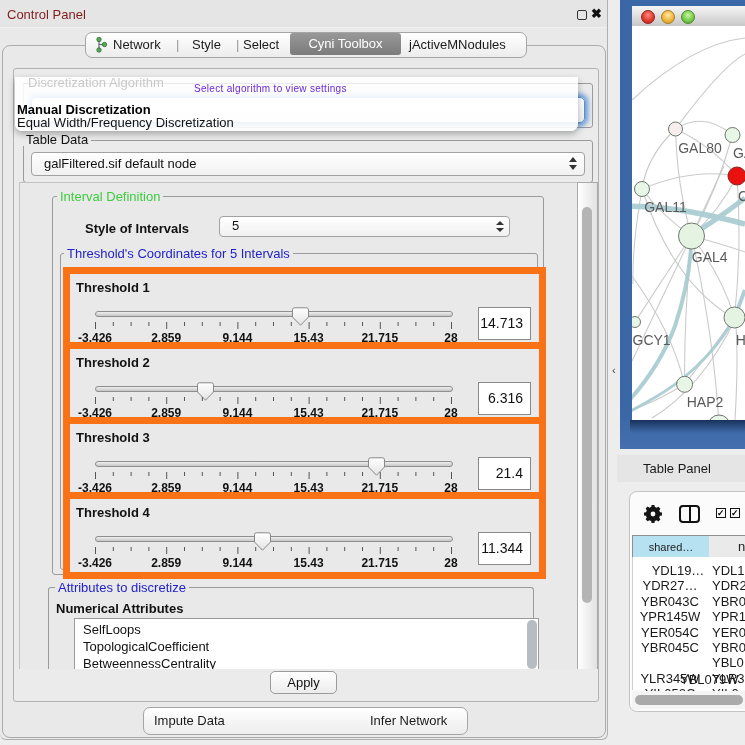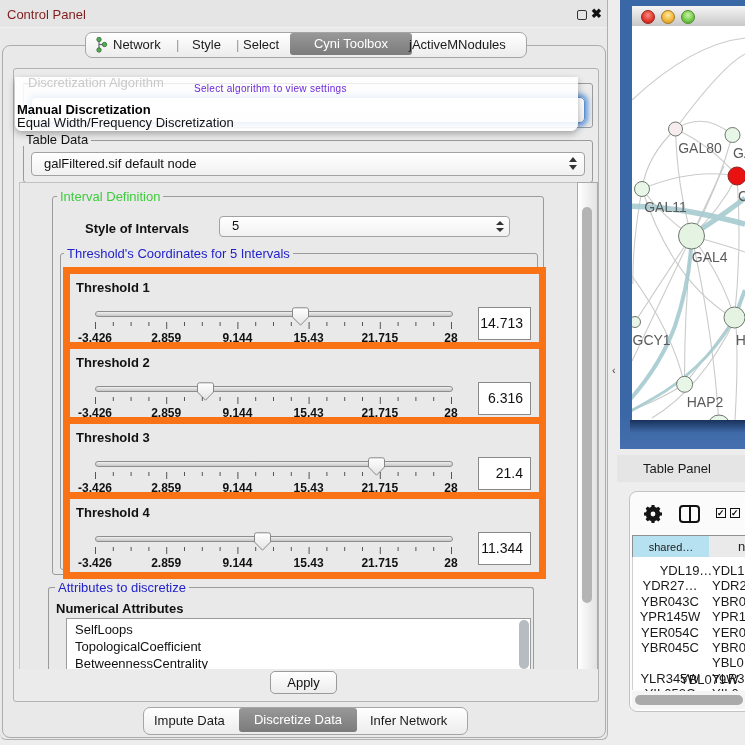--- a/index.html
+++ b/index.html
@@ -30,21 +30,21 @@
 <div class="abs" id="win" style="left:0;top:0;width:607px;height:739px;background:#e9e9e9;border-right:1px solid #b0b0b0;border-bottom:1px solid #b0b0b0;border-radius:0 0 6px 6px;">
 
   <div class="abs" style="left:0;top:0;width:607px;height:27px;background:#e5e5e5;border-bottom:1px solid #f0f0f0;"></div>
   <div class="abs" style="left:7px;top:7px;font-size:13px;color:#7f1d1d;">Control Panel</div>
   <div class="abs" style="left:577px;top:10px;width:8px;height:8px;border:1.3px solid #333;border-radius:2px;"></div>
   <div class="abs" style="left:591px;top:6px;font-size:13px;font-weight:bold;color:#111;">✖</div>
 
   <div class="abs" style="left:2px;top:45px;width:602px;height:691px;background:#e9e9e9;border:1px solid #acacac;border-radius:8px;"></div>
 
   <div class="abs" style="left:85px;top:32px;width:440px;height:24px;background:linear-gradient(#ffffff,#ececec);border:1px solid #a5a5a5;border-radius:7px;"></div>
-  <div class="seg-dark" style="left:290px;top:33px;width:122px;height:22px;line-height:22px;font-size:13px;border-radius:3px;">Cyni Toolbox</div>
+  <div class="seg-dark" style="left:290px;top:33px;width:111px;height:22px;line-height:22px;font-size:13px;border-radius:3px;">Cyni Toolbox</div>
   <svg class="abs" style="left:94px;top:36px;" width="16" height="17" viewBox="0 0 16 17">
     <line x1="5" y1="4" x2="5" y2="14" stroke="#667" stroke-width="1.2"></line>
     <line x1="5" y1="8.5" x2="10" y2="8.5" stroke="#667" stroke-width="1.2"></line>
     <circle cx="5" cy="3.5" r="2.2" fill="#5aa85a" stroke="#2c6e2c" stroke-width="0.8"></circle>
     <circle cx="10.5" cy="8.5" r="2.2" fill="#5aa85a" stroke="#2c6e2c" stroke-width="0.8"></circle>
     <circle cx="5" cy="14" r="2.2" fill="#5aa85a" stroke="#2c6e2c" stroke-width="0.8"></circle>
   </svg>
   <div class="abs tabtext" style="left:113px;top:37px;">Network</div>
   <div class="abs tabtext" style="left:176px;top:37px;color:#999;">|</div>
   <div class="abs tabtext" style="left:192px;top:37px;">Style</div>
@@ -272,38 +272,37 @@
         <span style="left:213.6px">15.43</span>
         <span style="left:284.8px">21.715</span>
         <span style="left:356.0px">28</span>
       </div>
     <div class="valbox">11.344</div>
   </div>
 
   <div class="grp" style="left:48px;top:587px;width:484px;height:95px;border-bottom:none;"></div>
   <div class="grptitle" style="left:55px;top:581px;color:#2222cc;">Attributes to discretize</div>
   <div class="abs bold" style="left:56px;top:601px;font-size:13px;color:#111;">Numerical Attributes</div>
-  <div class="abs" style="left:66px;top:618px;width:463px;height:51px;background:#fff;border:1px solid #9b9b9b;overflow:hidden;">
+  <div class="abs" style="left:74px;top:618px;width:463px;height:51px;background:#fff;border:1px solid #9b9b9b;overflow:hidden;">
     <div style="font-size:13px;color:#111;padding-left:8px;line-height:16.9px;padding-top:3px;">SelfLoops<br>TopologicalCoefficient<br>BetweennessCentrality</div>
     <div class="abs" style="right:1px;top:1px;width:10px;height:49px;background:#b7bcc2;border-radius:5px;"></div>
   </div>
 
   <div class="abs" style="left:14px;top:669px;width:584px;height:30px;background:#ebebeb;"></div>
 
   <div class="abs" style="left:270px;top:671px;width:65px;height:21px;background:linear-gradient(#ffffff,#ececec);border:1px solid #9b9b9b;border-radius:5px;text-align:center;font-size:13px;line-height:21px;color:#111;">Apply</div>
 
   <div class="abs" style="left:15px;top:77px;width:563px;height:54px;background:rgba(255,255,255,0.90);border-radius:0 0 7px 7px;box-shadow:0 3px 7px rgba(0,0,0,0.30);"></div>
   <div class="abs" style="left:23px;top:83px;width:555px;height:1px;background:#eaeaea;"></div>
   <div class="abs" style="left:28px;top:75px;font-size:13px;color:#c9c9c9;">Discretization Algorithm</div>
   <div class="abs" style="left:194px;top:83px;font-size:10px;letter-spacing:0.3px;color:#6d28d9;">Select algorithm to view settings</div>
   <div class="abs bold" style="left:17px;top:102px;font-size:13px;color:#000;">Manual Discretization</div>
   <div class="abs" style="left:17px;top:114.5px;font-size:13px;color:#111;">Equal Width/Frequency Discretization</div>
 
   <div class="abs" style="left:143px;top:707px;width:323px;height:26px;background:linear-gradient(#ffffff,#ececec);border:1px solid #a5a5a5;border-radius:7px;"></div>
-  <div class="seg-dark" style="left:239px;top:708px;width:118px;height:24px;line-height:24px;font-size:13px;border-radius:3px;">Discretize Data</div>
   <div class="abs tabtext" style="left:154px;top:713px;">Impute Data</div>
   <div class="abs tabtext" style="left:370px;top:713px;">Infer Network</div>
 </div>
 
 <div class="abs" style="left:612px;top:364px;font-size:11px;color:#444;">‹</div>
 
 <div class="abs" style="left:620px;top:0;width:125px;height:449px;background:linear-gradient(#3a67a5 0%,#3a67a5 92%,#456fae 100%);"></div>
 <div class="abs" style="left:630px;top:420px;width:115px;height:13px;background:linear-gradient(rgba(16,36,72,0.8),rgba(58,103,165,0));"></div>
 <div class="abs" style="left:632px;top:6px;width:113px;height:20px;background:linear-gradient(#f5f5f5,#c8c8c8);border-bottom:1px solid #8a8a8a;"></div>
 <div class="abs" style="left:641px;top:10px;width:12px;height:12px;border-radius:50%;background:radial-gradient(circle at 50% 35%,#f98a80 0%,#e23b30 55%,#b81d14 100%);border:0.5px solid #9a2018;"></div>
@@ -388,21 +387,21 @@
 <div class="abs" style="left:716px;top:508px;width:8px;height:8px;border:1.6px solid #111;font-size:9px;font-weight:bold;line-height:8px;">✓</div>
 <div class="abs" style="left:730px;top:508px;width:8px;height:8px;border:1.6px solid #111;font-size:9px;font-weight:bold;line-height:8px;">✓</div>
 
 <div class="abs" style="left:632px;top:535px;width:76px;height:22px;background:#b5e1f0;border:1px solid #8f8f8f;font-size:11px;color:#222;text-align:center;line-height:22px;">shared…</div>
 <div class="abs" style="left:709px;top:535px;width:44px;height:22px;background:#eaeaea;border:1px solid #8f8f8f;border-left:none;font-size:13px;color:#222;line-height:22px;">
     <span style="position:absolute;left:29px;">na</span>
   </div>
 
 <div class="abs" style="left:632px;top:557px;width:121px;height:133px;background:#ffffff;border-left:1px solid #cfcfcf;"></div>
 <div class="abs" style="left:632px;top:563px;width:113px;font-size:13px;color:#1a1a1a;">
-  <div style="position:absolute;left:16px;top:0.0px;width:76px;text-align:center;">YDL19…</div>
+  <div style="position:absolute;left:8px;top:0.0px;width:76px;text-align:center;">YDL19…</div>
     <div style="position:absolute;left:80px;top:0.0px;">YDL1</div>
     <div style="position:absolute;left:0;top:15.4px;width:76px;text-align:center;">YDR27…</div>
     <div style="position:absolute;left:80px;top:15.4px;">YDR2</div>
     <div style="position:absolute;left:0;top:30.8px;width:76px;text-align:center;">YBR043C</div>
     <div style="position:absolute;left:80px;top:30.8px;">YBR0</div>
     <div style="position:absolute;left:0;top:46.2px;width:76px;text-align:center;">YPR145W</div>
     <div style="position:absolute;left:80px;top:46.2px;">YPR1</div>
     <div style="position:absolute;left:0;top:61.6px;width:76px;text-align:center;">YER054C</div>
     <div style="position:absolute;left:80px;top:61.6px;">YER0</div>
     <div style="position:absolute;left:0;top:77.0px;width:76px;text-align:center;">YBR045C</div>

